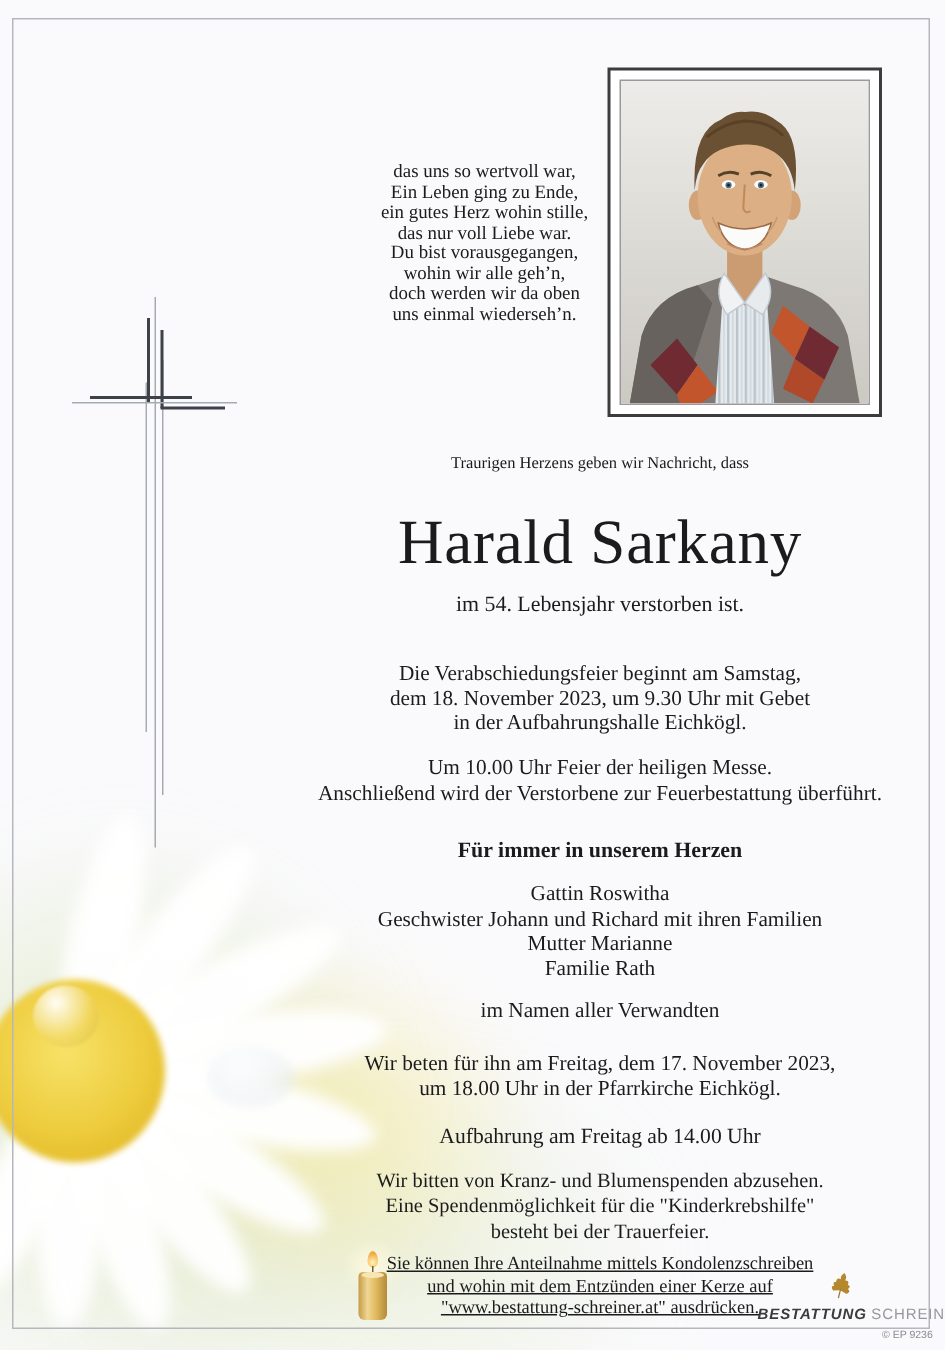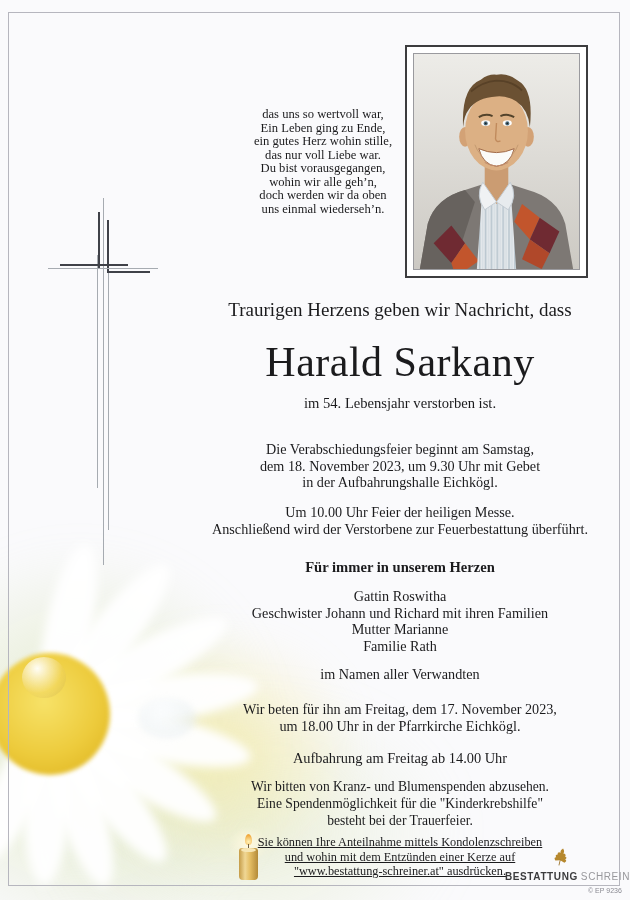--- a/index.html
+++ b/index.html
@@ -41,21 +41,21 @@
   
   .photo-frame{
     position:absolute;left:405px;top:45px;width:183px;height:233px;z-index:3;
     box-sizing:border-box;border:2px solid #3c3c3e;background:#fff;padding:6px;
   }
   .photo-inner{width:100%;height:100%;border:1px solid #9a9a9e;box-sizing:border-box;overflow:hidden;}
   .photo-inner svg{display:block;}
   
   .tb{position:absolute;text-align:center;z-index:4;}
   .poem{left:218px;top:108px;width:210px;font-size:12.6px;line-height:13.5px;}
-  .announce{left:170px;top:300px;width:460px;font-size:19px;line-height:19px;}
+  .announce{left:170px;top:300px;width:460px;font-size:11px;line-height:19px;}
   .name{left:170px;top:336px;width:460px;font-size:42px;line-height:52px;letter-spacing:.5px;}
   .ageline{left:170px;top:395px;width:460px;font-size:14.6px;}
   .farewell{left:150px;top:441px;width:500px;font-size:14.2px;line-height:16.6px;}
   .mass{left:120px;top:504px;width:560px;font-size:14.2px;line-height:16.8px;}
   .motto{left:170px;top:559px;width:460px;font-size:14.6px;font-weight:bold;}
   .family{left:150px;top:588px;width:500px;font-size:14.2px;line-height:16.6px;}
   .closing{left:170px;top:666px;width:460px;font-size:14.2px;}
   .prayer{left:140px;top:701px;width:520px;font-size:14.2px;line-height:17px;}
   .laying{left:170px;top:750px;width:460px;font-size:14.4px;}
   .donation{left:150px;top:779px;width:500px;font-size:13.6px;line-height:16.8px;}
@@ -71,21 +71,21 @@
   .candle .body{position:absolute;left:6px;top:12px;width:19px;height:32px;
     border-radius:3px 3px 4px 4px;
     background:linear-gradient(90deg,#c59c48,#f0d795 32%,#e4bd63 58%,#b38a38);}
   .candle .body::before{content:"";position:absolute;left:2px;top:0;width:15px;height:4px;
     border-radius:50%;background:#f6e6b4;}
   
   .logo{position:absolute;right:13px;top:845px;width:112px;text-align:center;z-index:4;
     font-family:"Liberation Sans", sans-serif;}
   .logo .leaf{display:block;margin:0 auto 2px auto;width:16px;height:24px;}
   .logo .word{font-size:10px;letter-spacing:.6px;white-space:nowrap;}
-  .logo .w1{font-weight:bold;color:#3b3b3d;}
+  .logo .w1{font-weight:bold;color:#3b3b3d;font-style:italic;}
   .logo .w2{font-weight:normal;color:#98989c;margin-left:3px;}
   .copyright{position:absolute;left:588px;top:887px;font-size:7px;color:#8a8a92;
     font-family:"Liberation Sans", sans-serif;z-index:4;}
 </style>
 </head>
 <body>
 
 <div class="flower-layer">
   <div class="wash g1"></div>
   <div class="wash g2"></div>

